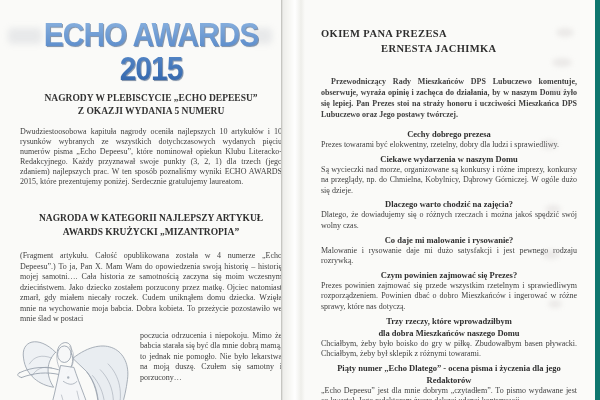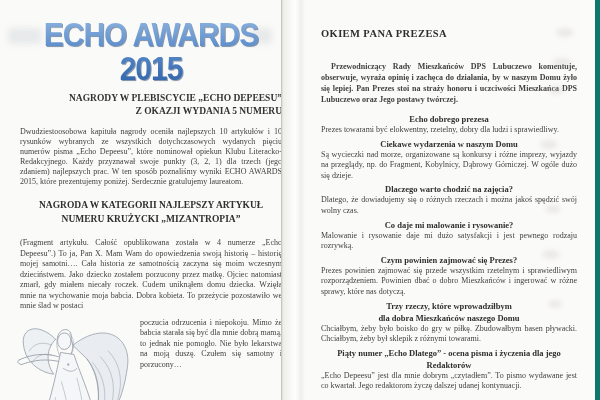--- a/index.html
+++ b/index.html
@@ -22,25 +22,25 @@
            font-size:30px;letter-spacing:-1px;line-height:32px;
            background:linear-gradient(180deg,#8db4e0 0%,#5b8ccb 45%,#2e62a8 100%);
            -webkit-background-clip:text;background-clip:text;color:transparent;
            text-shadow:none;
            filter:drop-shadow(1.5px 1.5px 0.5px rgba(40,70,110,0.55));
            transform:scaleY(1.08);}
   .ghost{position:absolute;background:#b9bec6;opacity:.28;filter:blur(3px);border-radius:4px;}
   .g1{left:8px;top:28px;width:34px;height:16px;}
   .g2{left:250px;top:28px;width:22px;height:16px;}
 
-  .subtitle{margin-top:8px;text-align:right;font-weight:bold;
+  .subtitle{margin-top:8px;text-align:center;font-weight:bold;
             font-size:9.5px;line-height:13px;color:#333;}
   .para{font-size:8px;line-height:10px;text-align:justify;color:#414141;}
   .intro-l{margin-top:9px;}
-  .award-head{margin-top:11px;text-align:center;font-weight:bold;
+  .award-head{margin-top:24px;text-align:center;font-weight:bold;
               font-size:9.5px;line-height:14px;color:#2f2f2f;}
   .fragment{margin-top:12px;line-height:10.5px;}
 
   .bottom-row{display:flex;margin-top:2px;}
   .illu{flex:0 0 128px;height:136px;margin-left:-8px;}
   .bottom-col{flex:1;display:flex;flex-direction:column;}
 
   
   .rp-head{margin-top:28px;font-weight:bold;font-size:10.5px;color:#2e2e2e;letter-spacing:.4px;}
   .rp-head2{margin-top:4px;margin-left:60px;font-weight:bold;font-size:10.5px;color:#2e2e2e;letter-spacing:.4px;}
@@ -72,21 +72,21 @@
 
     <div class="subtitle">
       <div>NAGRODY W PLEBISCYCIE „ECHO DEPEESU”</div>
       <div>Z OKAZJI WYDANIA 5 NUMERU</div>
     </div>
 
     <div class="para intro-l">Dwudziestoosobowa kapituła nagrody oceniła najlepszych 10 artykułów i 10 rysunków wybranych ze wszystkich dotychczasowych wydanych pięciu numerów pisma „Echo Depeesu”, które nominował opiekun Klubu Literacko-Redakcyjnego. Każdy przyznawał swoje punkty (3, 2, 1) dla trzech (jego zdaniem) najlepszych prac. W ten sposób poznaliśmy wyniki ECHO AWARDS 2015, które prezentujemy poniżej. Serdecznie gratulujemy laureatom.</div>
 
     <div class="award-head">
       <div>NAGRODA W KATEGORII NAJLEPSZY ARTYKUŁ</div>
-      <div>NUMERU KRUŻYCKI „MIZANTROPIA”</div>
+      <div>AWARDS KRUŻYCKI „MIZANTROPIA”</div>
     </div>
 
     <div class="para fragment">(Fragment artykułu. Całość opublikowana została w 4 numerze „Echo Depeesu”.) To ja, Pan X. Mam Wam do opowiedzenia swoją historię – historię mojej samotni…. Cała historia ze samotnością zaczyna się moim wczesnym dzieciństwem. Jako dziecko zostałem porzucony przez matkę. Ojciec natomiast zmarł, gdy miałem niecały roczek. Cudem uniknąłem domu dziecka. Wzięła mnie na wychowanie moja babcia. Dobra kobieta. To przeżycie pozostawiło we mnie ślad w postaci</div>
 
     <div class="bottom-row">
 
       <svg class="illu" viewBox="0 0 130 140" fill="none" stroke="#97a0ab" stroke-width="0.9" stroke-linecap="round">
 
         <ellipse cx="62" cy="130" rx="48" ry="8" fill="#dde1e5" stroke="none" opacity="0.65"></ellipse>
         <path d="M16,131 C40,122 85,122 110,131" opacity="0.7"></path>
@@ -125,30 +125,31 @@
 
       </div>
     </div>
   </div>
 
   <div class="gutter"></div>
   <div class="page-right-paper"></div>
 
   <div class="page-right">
     <div class="rp-head">OKIEM PANA PREZESA</div>
+    <div class="rp-head2">ERNESTA JACHIMKA</div>
 
     <div class="para intro-r">Przewodniczący Rady Mieszkańców DPS Lubuczewo komentuje, obserwuje, wyraża opinię i zachęca do działania, by w naszym Domu żyło się lepiej. Pan Prezes stoi na straży honoru i uczciwości Mieszkańca DPS Lubuczewo oraz Jego postawy twórczej.</div>
 
     <div style="height:6px;"></div>
 
-    <div class="sec-head">Echo dobrego prezesa</div>
+    <div class="sec-head">Cechy dobrego prezesa</div>
     <div class="para sec-body">Prezes towarami być elokwentny, rzetelny, dobry dla ludzi i sprawiedliwy.</div>
 
     <div class="sec-head">Ciekawe wydarzenia w naszym Domu</div>
-    <div class="para sec-body">Są wycieczki nad morze, organizowane są konkursy i różne imprezy, wyjazdy na przeglądy, np. do Fragment, Kobylnicy, Dąbrowy Górniczej. W ogóle dużo się dzieje.</div>
+    <div class="para sec-body">Są wycieczki nad morze, organizowane są konkursy i różne imprezy, konkursy na przeglądy, np. do Chmielna, Kobylnicy, Dąbrowy Górniczej. W ogóle dużo się dzieje.</div>
 
     <div class="sec-head">Dlaczego warto chodzić na zajęcia?</div>
     <div class="para sec-body">Dlatego, że dowiadujemy się o różnych rzeczach i można jakoś spędzić swój wolny czas.</div>
 
     <div class="sec-head">Co daje mi malowanie i rysowanie?</div>
     <div class="para sec-body">Malowanie i rysowanie daje mi dużo satysfakcji i jest pewnego rodzaju rozrywką.</div>
 
     <div class="sec-head">Czym powinien zajmować się Prezes?</div>
     <div class="para sec-body">Prezes powinien zajmować się przede wszystkim rzetelnym i sprawiedliwym rozporządzeniem. Powinien dbać o dobro Mieszkańców i ingerować w różne sprawy, które nas dotyczą.</div>
 

